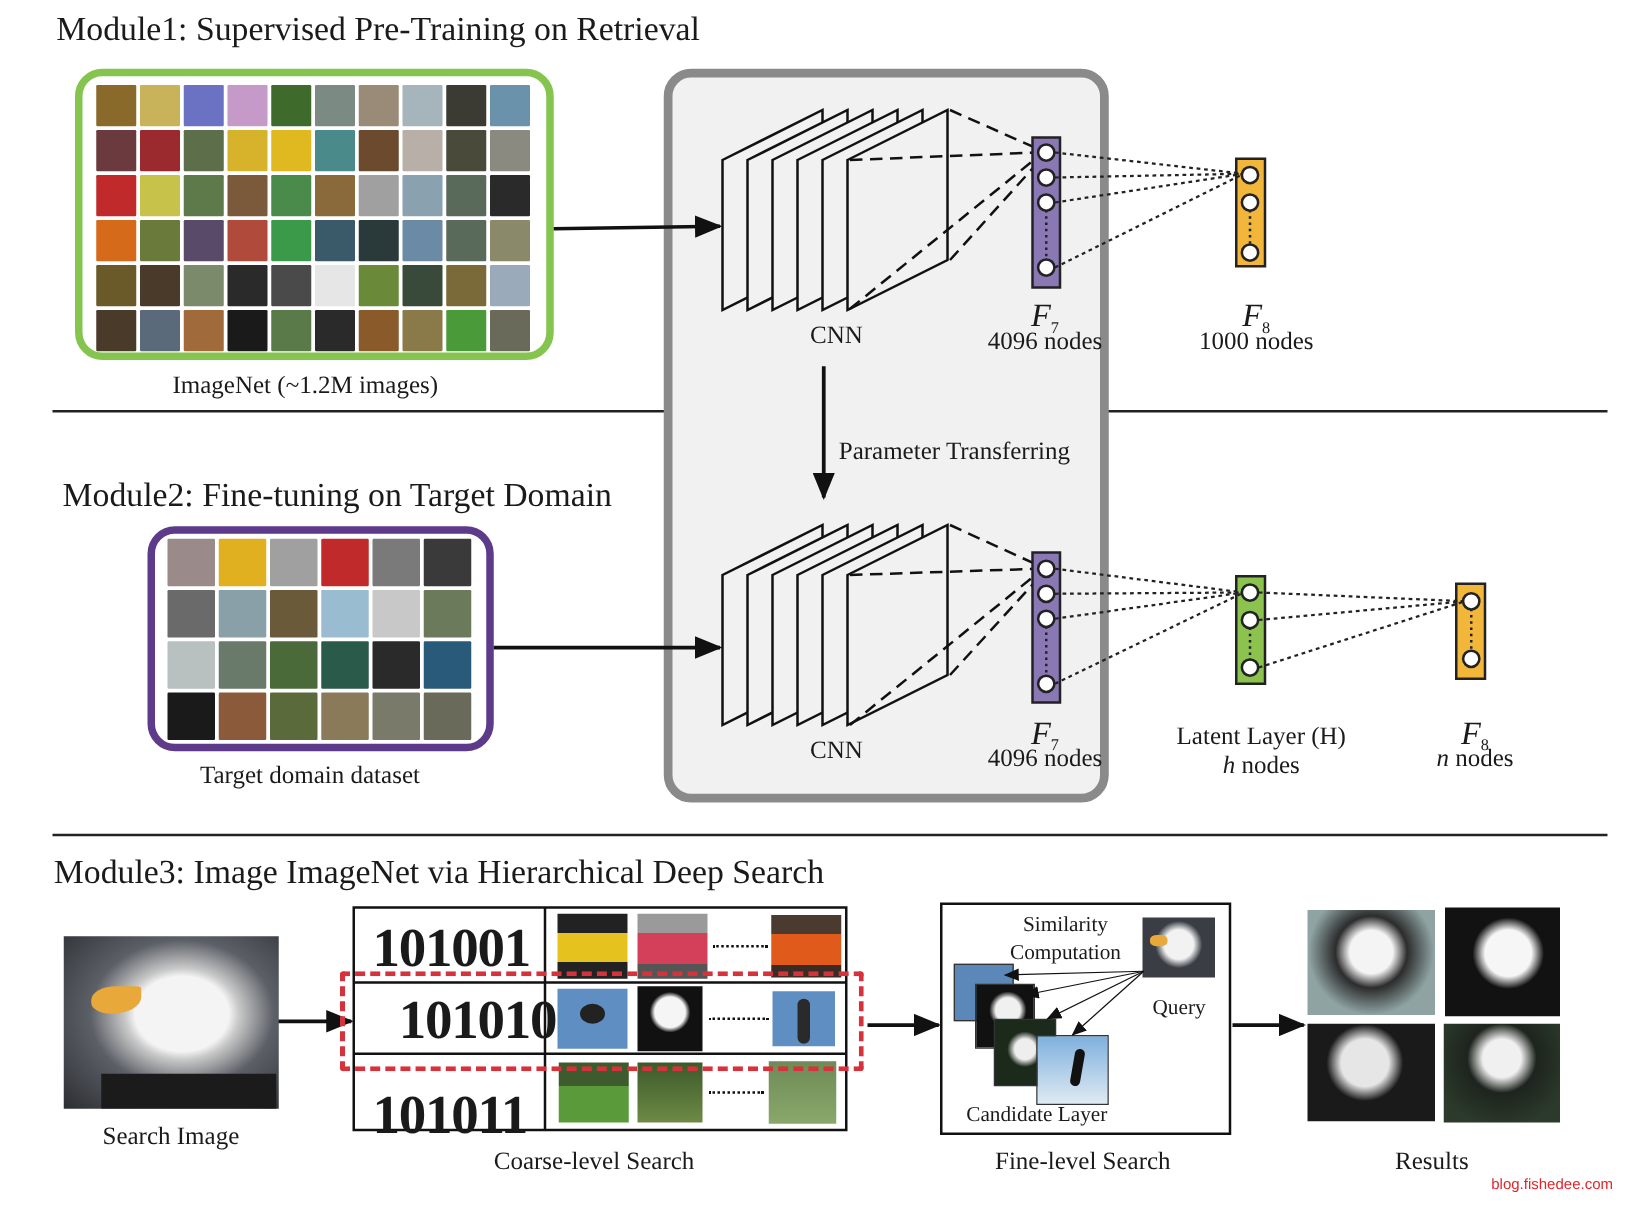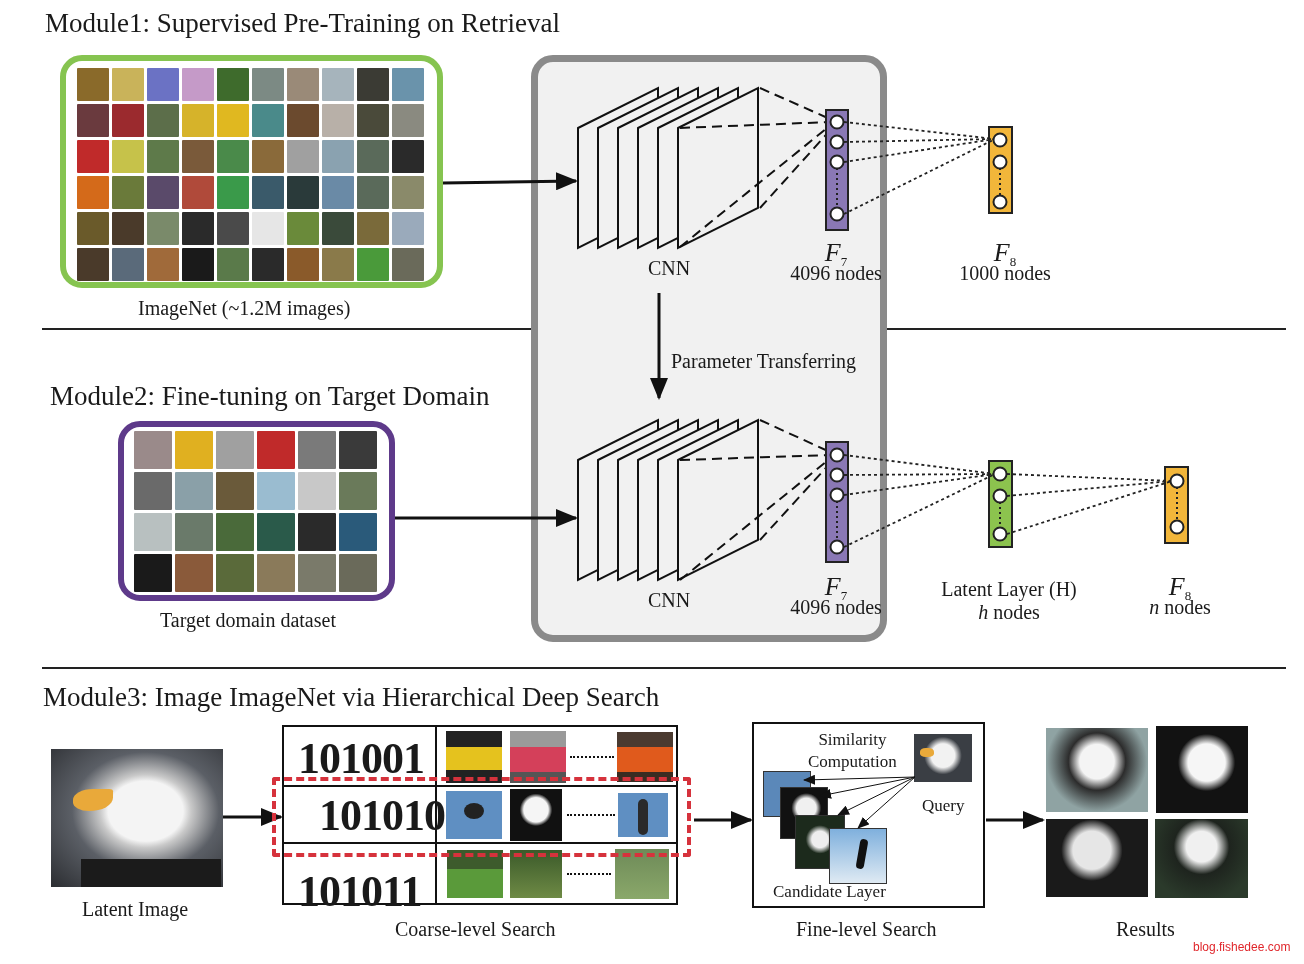--- a/index.html
+++ b/index.html
@@ -249,21 +249,21 @@
 </div>
 <div class="abs label" style="left:1130px; top:572px; width:100px;">
   <div><i style="font-size:26px">F</i><sub style="font-size:13px">8</sub></div>
   <div style="margin-top:-8px"><i>n</i><span> nodes</span></div>
 </div>
 
 <div class="photo" style="left:51px; top:749px; width:172px; height:138px; background: radial-gradient(ellipse at 55% 45%, #f4f4f4 0 28%, #c9c9c9 34%, #5b5f66 55%, #2b2d31 100%);">
   <div class="abs" style="left:22px; top:40px; width:40px; height:22px; background:#e9a93a; border-radius:50% 10% 60% 40%;"></div>
   <div class="abs" style="left:30px; top:110px; width:140px; height:28px; background:#1b1b1b;"></div>
 </div>
-<div class="abs label" style="left:82px; top:898px;">Latent Image</div>
+<div class="abs label" style="left:82px; top:898px;">Search Image</div>
 
 <div class="abs code" style="left:298px; top:733px;">101001</div>
 <div class="abs code" style="left:298px; top:790px;margin-left:21px;">101010</div>
 <div class="abs code" style="left:298px; top:866px;">101011</div>
 
 <div class="photo" style="left:446px; top:731px; width:56px; height:52px; background:linear-gradient(#222 0 30%, #e5c21e 30% 75%, #222 75%);"></div>
 <div class="photo" style="left:510px; top:731px; width:56px; height:52px; background:linear-gradient(#9a9a9a 0 30%, #d4405a 30% 78%, #555 78%);"></div>
 <div class="abs" style="left:570px; top:756px; width:44px; border-top:2px dotted #111;"></div>
 <div class="photo" style="left:617px; top:732px; width:56px; height:50px; background:linear-gradient(#4a3a30 0 30%, #e05a1c 30% 80%, #3a2c22 80%);"></div>
 

